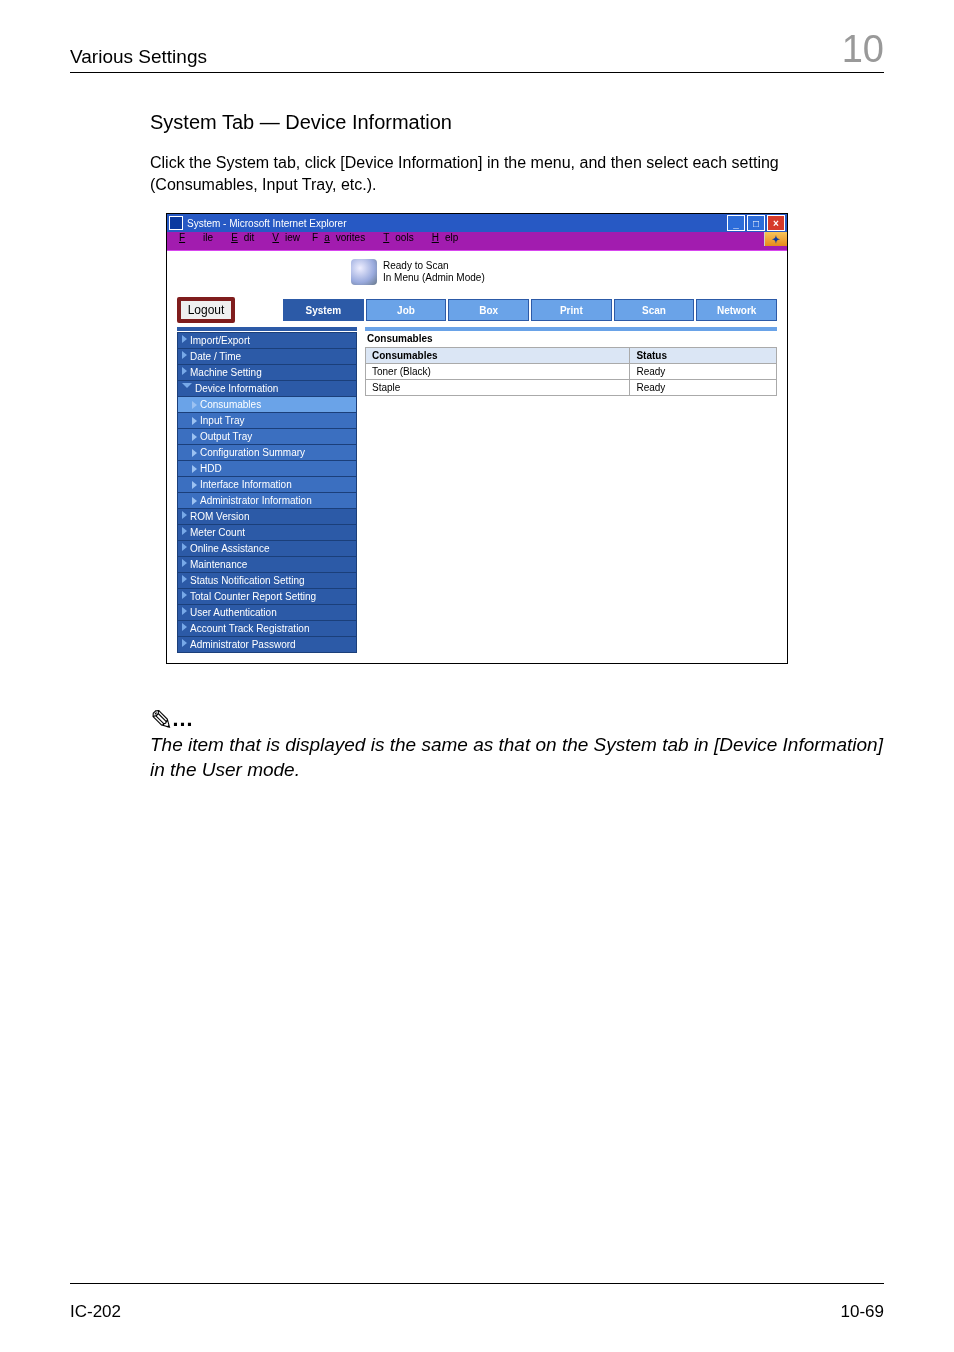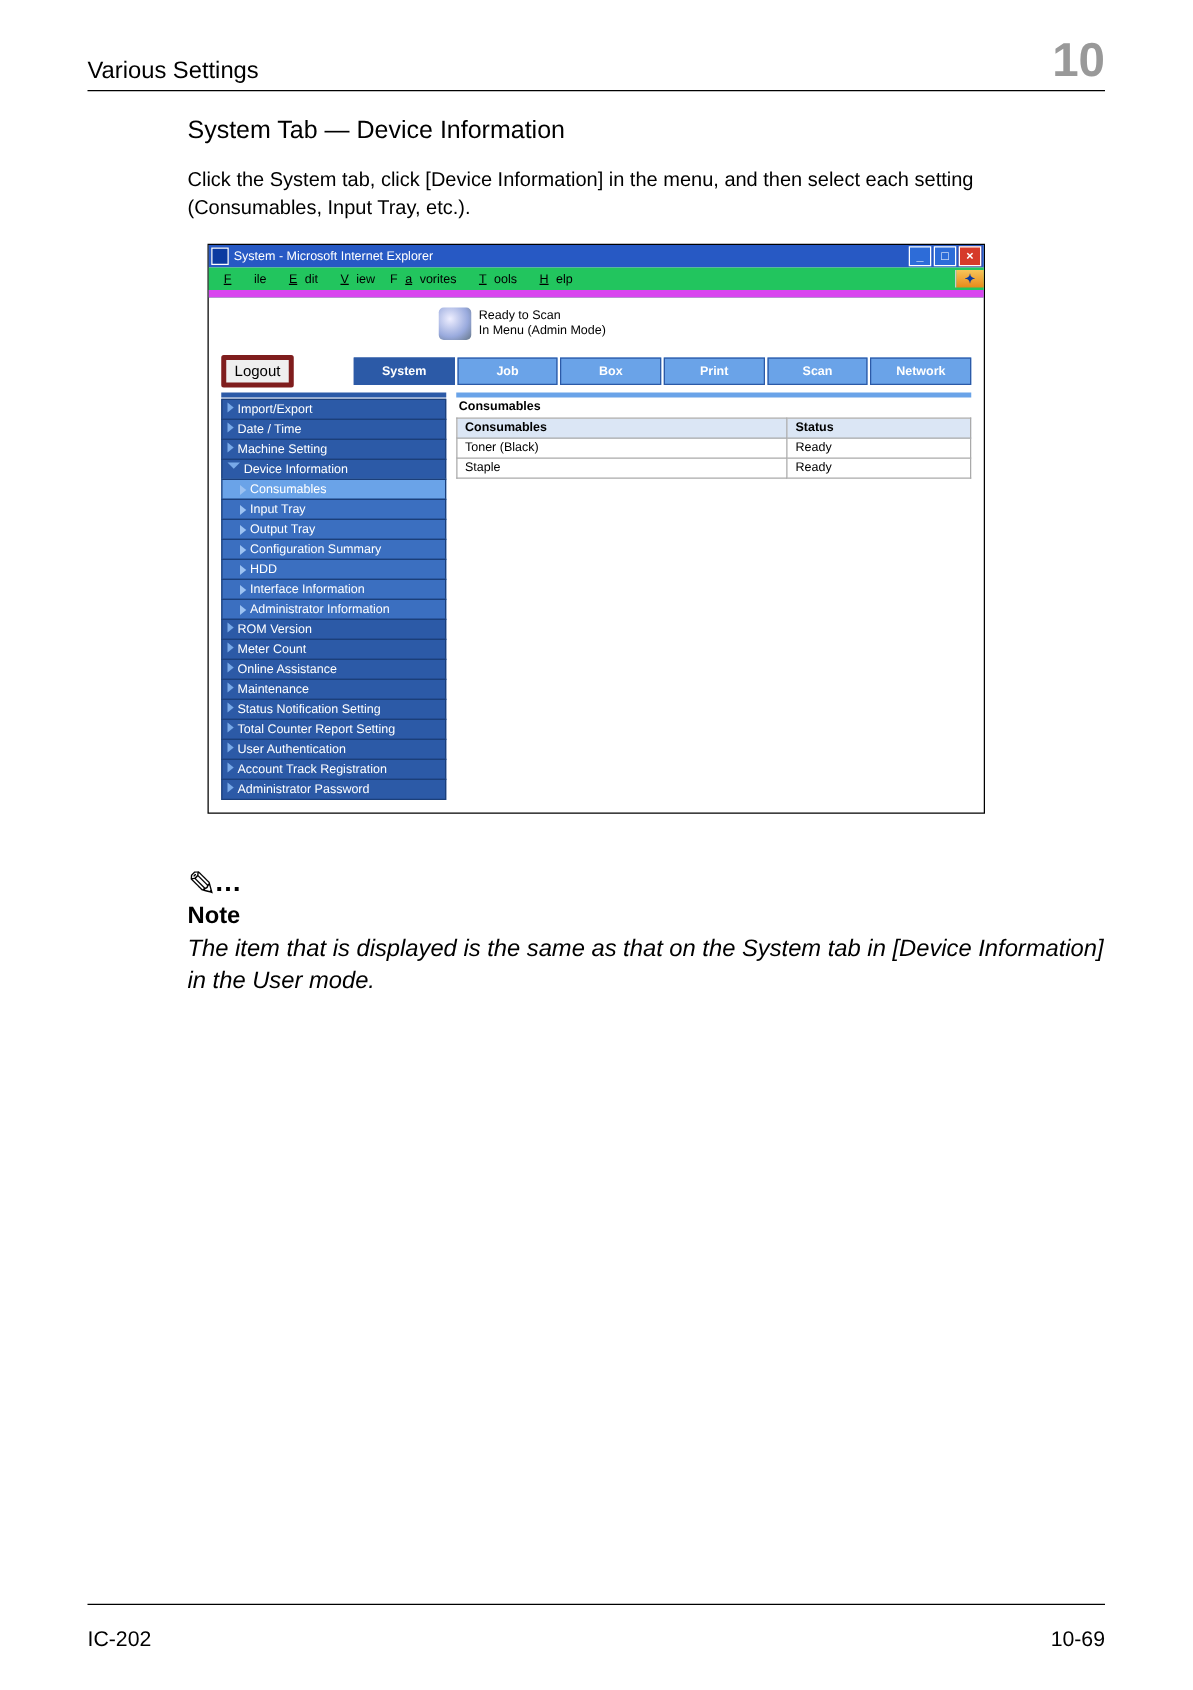--- a/index.html
+++ b/index.html
@@ -1,30 +1,30 @@
 <!DOCTYPE html>
 <html><head>
 <meta charset="utf-8">
 <style>
   html,body{margin:0;padding:0;background:#fff;font-family:Arial,Helvetica,sans-serif;color:#000}
   .page{width:954px;height:1352px;margin:0 auto;position:relative;box-sizing:border-box;padding:30px 70px 0 70px}
-  .hdr{display:flex;align-items:flex-end;border-bottom:1px solid #000;padding-bottom:4px;margin-bottom:20px}
+  .hdr{display:flex;align-items:flex-end;border-bottom:1px solid #000;padding-bottom:4px;margin-bottom:38px}
   .hdr-title{font-size:19px}
-  .hdr-num{margin-left:auto;font-size:38px;font-weight:bold;color:#999;line-height:1}
+  .hdr-num{margin-left:auto;font-size:38px;font-weight:normal;color:#999;line-height:1}
   .section-title{font-size:20px;font-weight:normal;margin:0 0 18px 80px}
   .para{font-size:16px;line-height:1.35;margin:0 0 18px 80px;max-width:740px}
   .shot{width:620px;margin:0 auto 36px auto;border:1px solid #000;background:#fff;font-size:10px}
   .titlebar{background:#2759c4;color:#fff;display:flex;align-items:center;height:18px;padding:0 2px}
   .titlebar .ie{width:12px;height:12px;background:#0b3aa0;margin-right:4px;border:1px solid #fff}
   .titlebar .t{flex:1}
   .winbtn{width:16px;height:14px;margin-left:2px;border:1px solid #fff;display:flex;align-items:center;justify-content:center;font-weight:bold;font-size:10px}
   .winbtn.min{background:#2d6cd8}
   .winbtn.max{background:#2d6cd8}
   .winbtn.close{background:#d63a2a}
-  .menubar{display:flex;align-items:center;background:#22c55e;border-bottom:6px solid #d946ef;height:18px}
+  .menubar{display:flex;background:#a21caf;border-bottom:1px solid #d946ef;height:18px}
   .menubar span{padding:0 6px;font-size:10px}
   .menubar .u{text-decoration:underline}
   .menubar .logo{margin-left:auto;width:22px;height:14px;background:linear-gradient(#f7c55a,#e78a1a);border-left:1px solid #ccc;display:flex;align-items:center;justify-content:center;color:#0b3aa0;font-weight:bold}
   .ready-row{display:flex;align-items:center;padding:8px 0 8px 184px}
   .ready-ico{width:26px;height:26px;background:radial-gradient(circle at 35% 35%,#eef,#9ad 60%,#678);border-radius:4px;margin-right:6px}
   .ready-txt{font-size:10px;line-height:1.25}
   .tabs-row{display:flex;padding:4px 10px 0 10px;align-items:center}
   .logout{width:50px;height:18px;border:4px solid #7f1d1d;border-radius:2px;background:#efefef;font-size:12px;display:flex;align-items:center;justify-content:center;margin-right:48px}
   .tabs{display:flex;flex:1}
   .tab{flex:1;height:20px;border:1px solid #2c5aa7;display:flex;align-items:center;justify-content:center;font-size:10px;font-weight:bold;color:#fff;position:relative}
@@ -208,21 +208,20 @@
             <td>Ready</td>
           </tr>
         </tbody>
           </table>
       </div>
     </div>
   </div>
 
   <div class="note-block">
     <span class="note-ico">✎</span><span class="note-dots">…</span>
-    <div class="note-label">Note</div>
     <div class="note-body">The item that is displayed is the same as that on the System tab in [Device Information] in the User mode.</div>
   </div>
 
   <div class="footer">
     <div>IC-202</div>
     <div>10-69</div>
   </div>
 
 </div>
 

